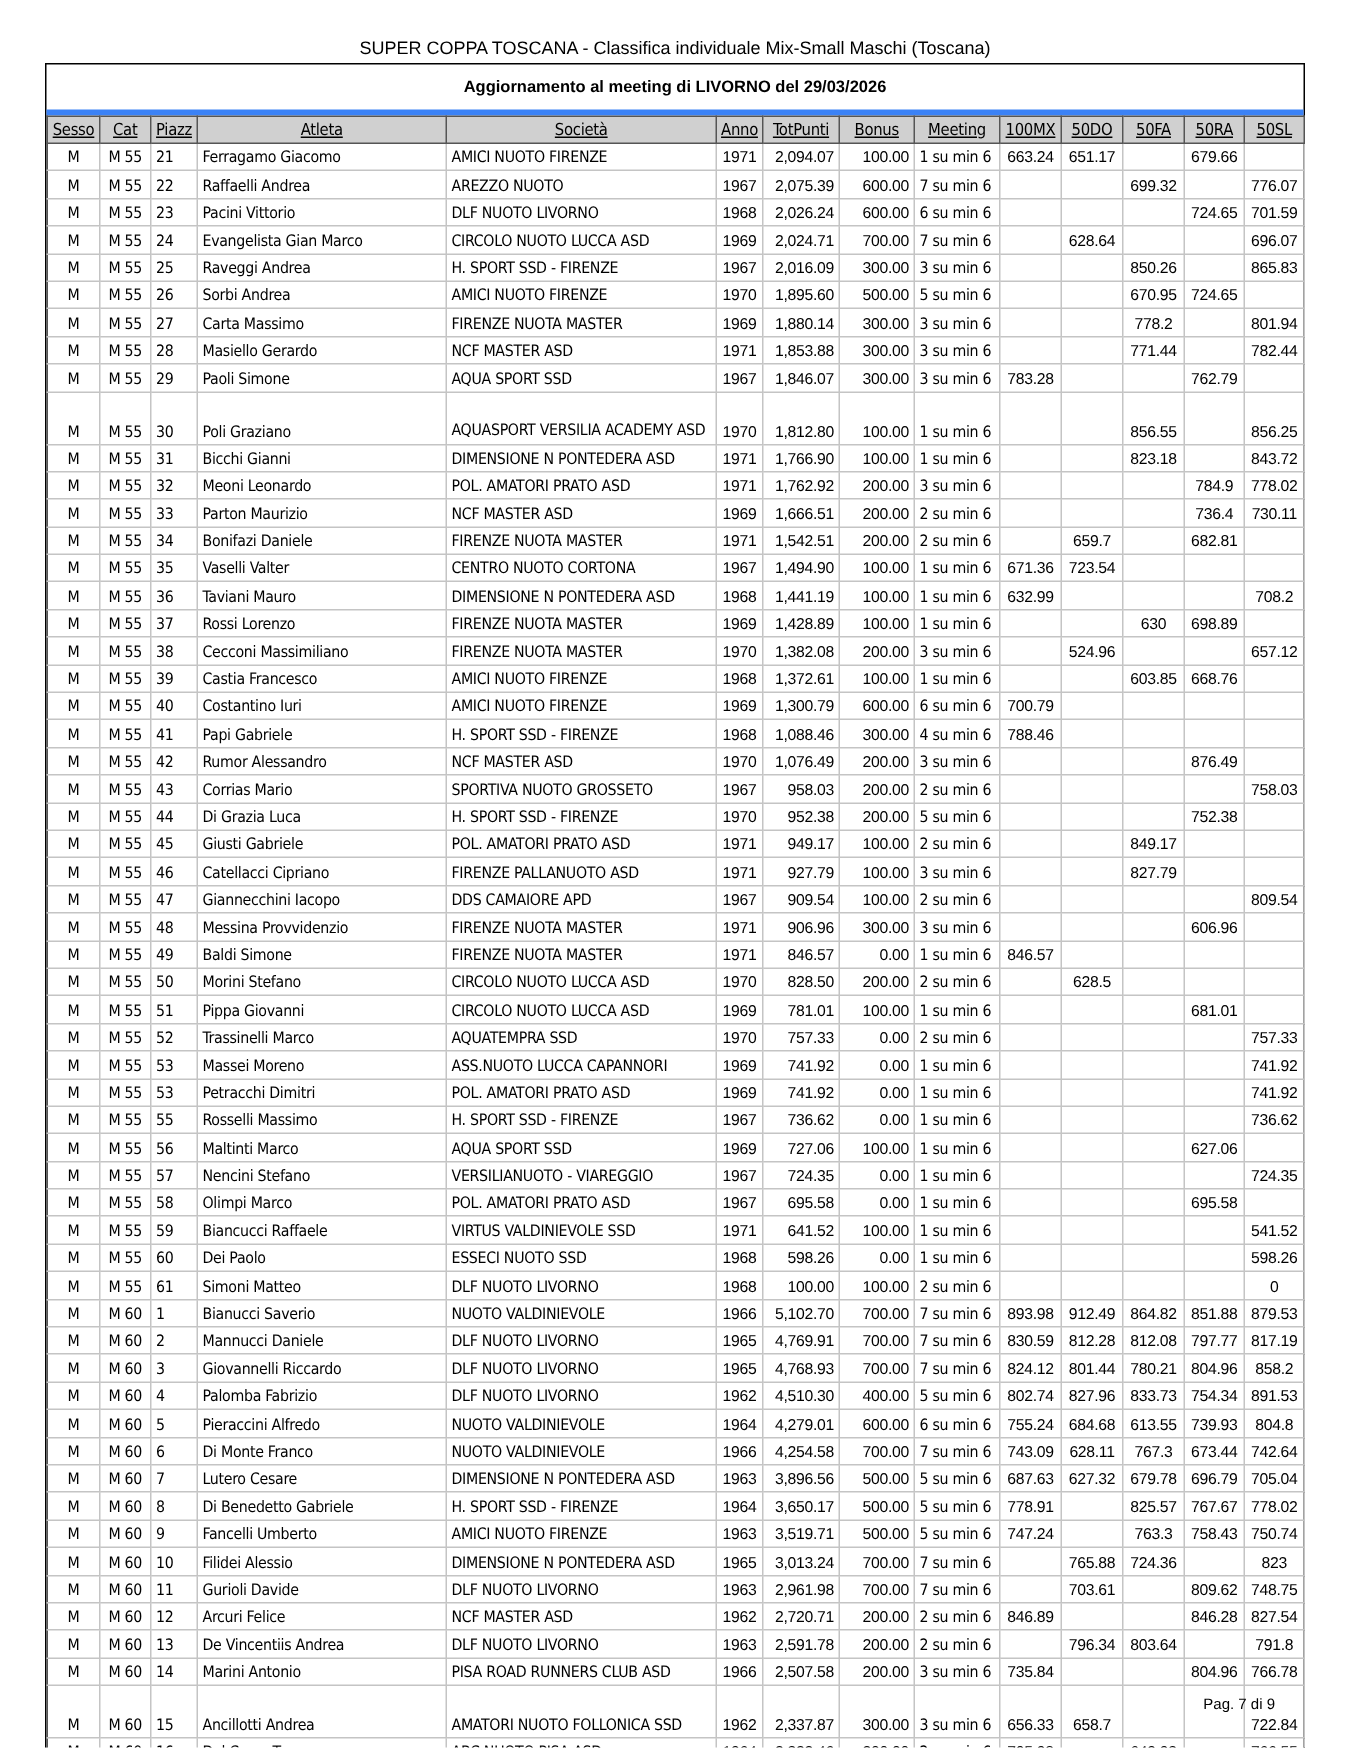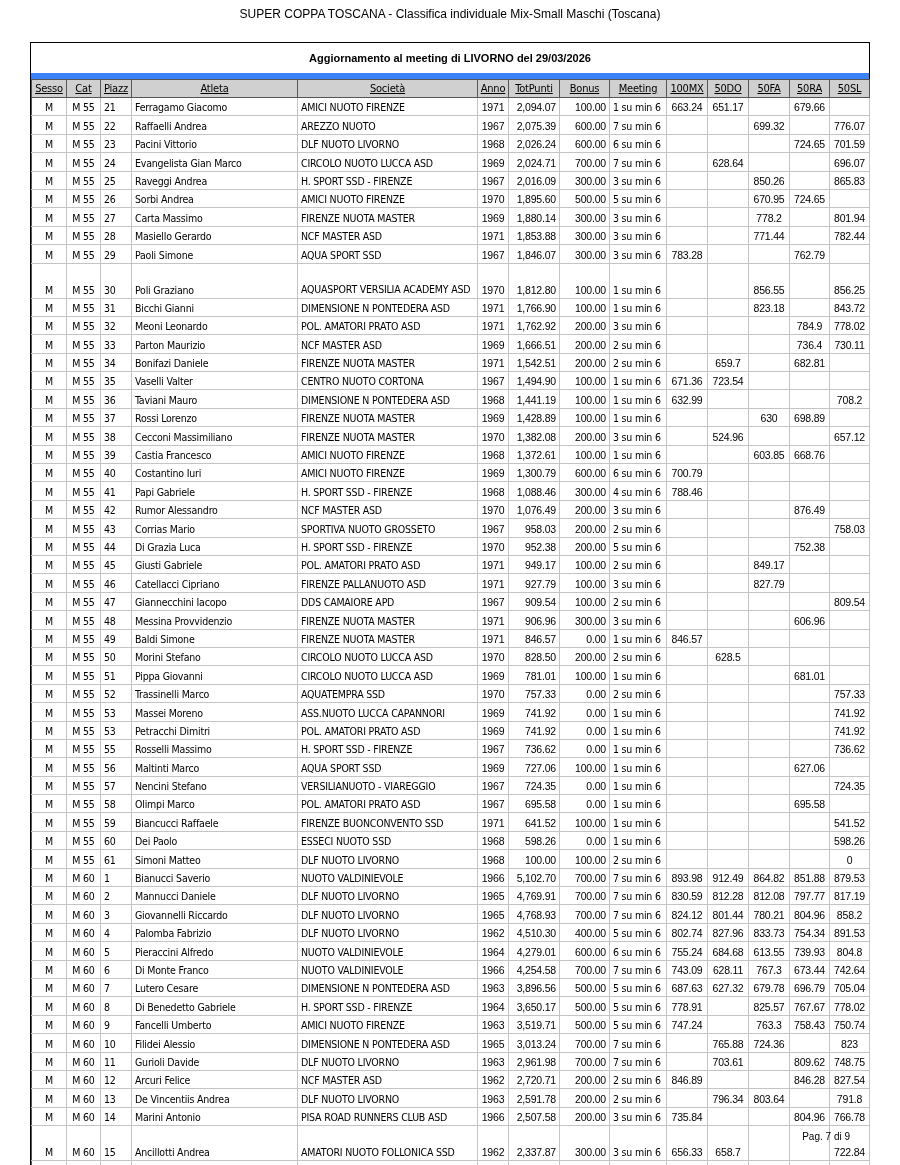--- a/index.html
+++ b/index.html
@@ -1,19 +1,19 @@
 <!DOCTYPE html>
 <html><head>
 <meta charset="utf-8">
 <style>
   html, body { margin: 0; padding: 0; background: #ffffff; }
   body { width: 900px; height: 1165px; position: relative; font-family: "Liberation Sans", sans-serif; color: #000; overflow: hidden; }
-  .doc-title { position: absolute; top: 7px; left: 0; width: 900px; text-align: center; font-size: 12px; font-family: "Liberation Sans", sans-serif; }
+  .doc-title { position: absolute; top: 25px; left: 0; width: 900px; text-align: center; font-size: 12px; font-family: "Liberation Sans", sans-serif; }
   .frame { position: absolute; left: 30px; top: 42px; width: 838px; border: 1px solid #000; box-sizing: content-box; }
-  .frame-head { height: 30px; border-bottom: 6px solid #3b82f6; display: flex; align-items: center; justify-content: center; font-size: 11px; font-weight: bold; padding-top: 0px; }
+  .frame-head { height: 30px; border-bottom: 4px solid #3b82f6; display: flex; align-items: center; justify-content: center; font-size: 11px; font-weight: bold; padding-top: 0px; }
   table { border-collapse: collapse; width: 838px; table-layout: fixed; font-family: "DejaVu Sans Condensed", "Liberation Sans Narrow", "Liberation Sans", sans-serif; font-size: 10.5px; letter-spacing: -0.2px; }
   th { background: #d0d0d0; font-weight: normal; border: 1px solid #555; height: 17px; padding: 0 2px; text-align: center; font-size: 11px; text-decoration: underline; }
   td { border: 1px solid #c4c4c4; height: 17.4px; padding: 0 3px; white-space: nowrap; overflow: hidden; vertical-align: bottom; line-height: 16px; }
   td.c { text-align: center; }
   td.r { text-align: left; }
   td.num { text-align: right; font-family: "Liberation Sans", sans-serif; font-size: 10.5px; }
   td.numc { text-align: center; font-family: "Liberation Sans", sans-serif; font-size: 10.5px; }
   tr.tall td { height: 34px; }
   td.wrap { white-space: normal; line-height: 17px; margin-left: 45px; }
   td.first { border-left: 1px solid #555; }
@@ -668,21 +668,21 @@
           <td class="numc"></td>
           <td class="numc"></td>
           <td class="numc">695.58</td>
           <td class="numc"></td>
         </tr>
         <tr>
           <td class="c first">M</td>
           <td class="c">M 55</td>
           <td class="r">59</td>
           <td class="">Biancucci Raffaele</td>
-          <td class="">FIRENZE BUONCONVENTO SSD</td>
+          <td class="">VIRTUS VALDINIEVOLE SSD</td>
           <td class="numc">1971</td>
           <td class="num">641.52</td>
           <td class="num">100.00</td>
           <td class="">1 su min 6</td>
           <td class="numc"></td>
           <td class="numc"></td>
           <td class="numc"></td>
           <td class="numc"></td>
           <td class="numc">541.52</td>
         </tr>

